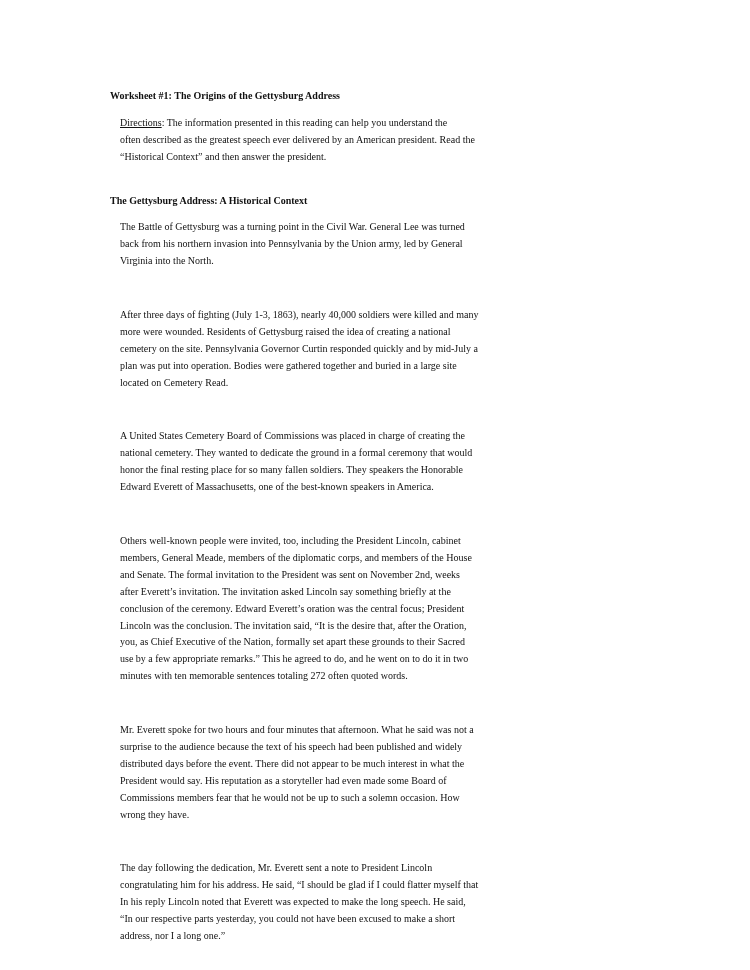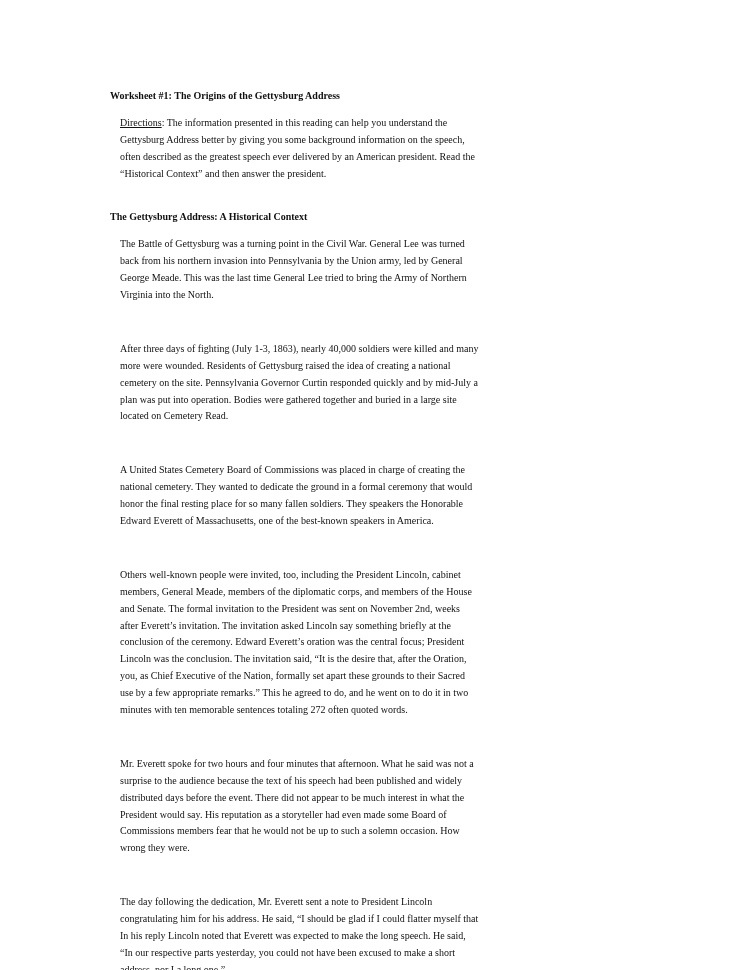--- a/index.html
+++ b/index.html
@@ -42,33 +42,31 @@
   </style>
 </head>
 <body>
 
 <div class="page">
 
   <div class="line title">Worksheet #1: The Origins of the Gettysburg Address</div>
 
   <div class="para">
     <span class="line"><span class="u">Directions</span><span>: The information presented in this reading can help you understand the</span></span>
-    <span class="line">Gettysburg Address better by giving you some background information on the speech,</span>
     <span class="line">often described as the greatest speech ever delivered by an American president. Read the</span>
     <span class="line">“Historical Context” and then answer the president.</span>
   </div>
 
   <div class="gap"></div>
 
   <div class="line section-title">The Gettysburg Address: A Historical Context</div>
 
   <div class="para">
     <span class="line">The Battle of Gettysburg was a turning point in the Civil War. General Lee was turned</span>
     <span class="line">back from his northern invasion into Pennsylvania by the Union army, led by General</span>
-    <span class="line">George Meade. This was the last time General Lee tried to bring the Army of Northern</span>
     <span class="line">Virginia into the North.</span>
   </div>
 
   <div class="gap"></div>
 
   <div class="para">
     <span class="line">After three days of fighting (July 1-3, 1863), nearly 40,000 soldiers were killed and many</span>
     <span class="line">more were wounded. Residents of Gettysburg raised the idea of creating a national</span>
     <span class="line">cemetery on the site. Pennsylvania Governor Curtin responded quickly and by mid-July a</span>
     <span class="line">plan was put into operation. Bodies were gathered together and buried in a large site</span>
@@ -99,21 +97,21 @@
   </div>
 
   <div class="gap"></div>
 
   <div class="para">
     <span class="line">Mr. Everett spoke for two hours and four minutes that afternoon. What he said was not a</span>
     <span class="line">surprise to the audience because the text of his speech had been published and widely</span>
     <span class="line">distributed days before the event. There did not appear to be much interest in what the</span>
     <span class="line">President would say. His reputation as a storyteller had even made some Board of</span>
     <span class="line">Commissions members fear that he would not be up to such a solemn occasion. How</span>
-    <span class="line">wrong they were.</span>
+    <span class="line">wrong they have.</span>
   </div>
 
   <div class="gap"></div>
 
   <div class="para">
     <span class="line">The day following the dedication, Mr. Everett sent a note to President Lincoln</span>
     <span class="line">congratulating him for his address. He said, “I should be glad if I could flatter myself that</span>
     <span class="line">In his reply Lincoln noted that Everett was expected to make the long speech. He said,</span>
     <span class="line">“In our respective parts yesterday, you could not have been excused to make a short</span>
     <span class="line">address, nor I a long one.”</span>

